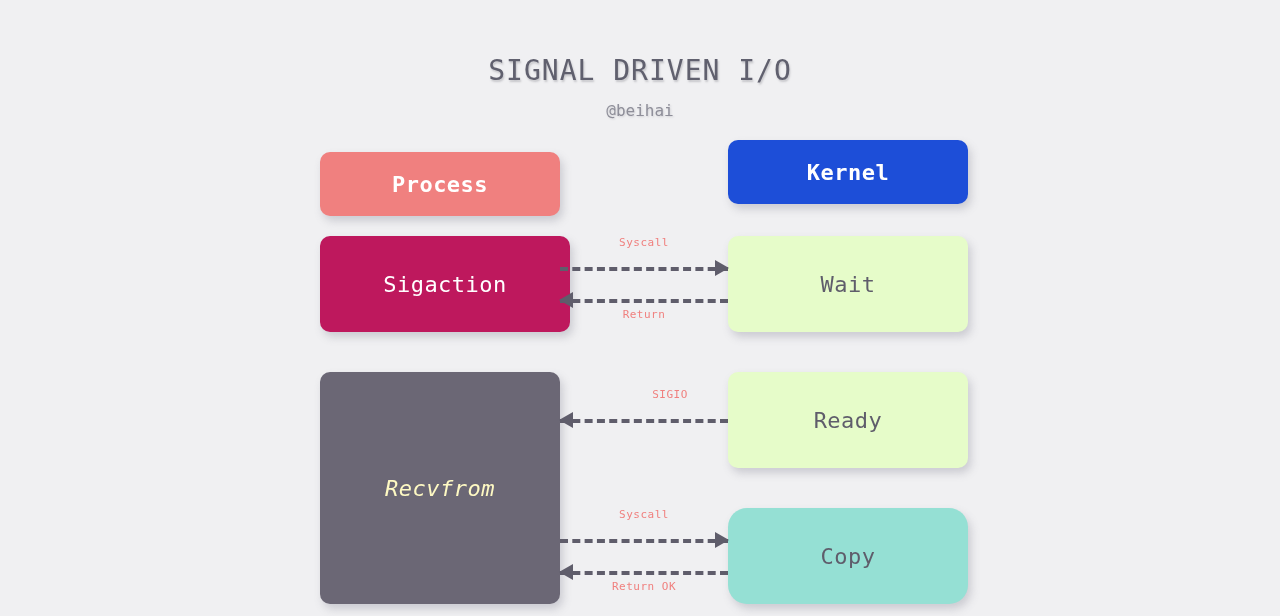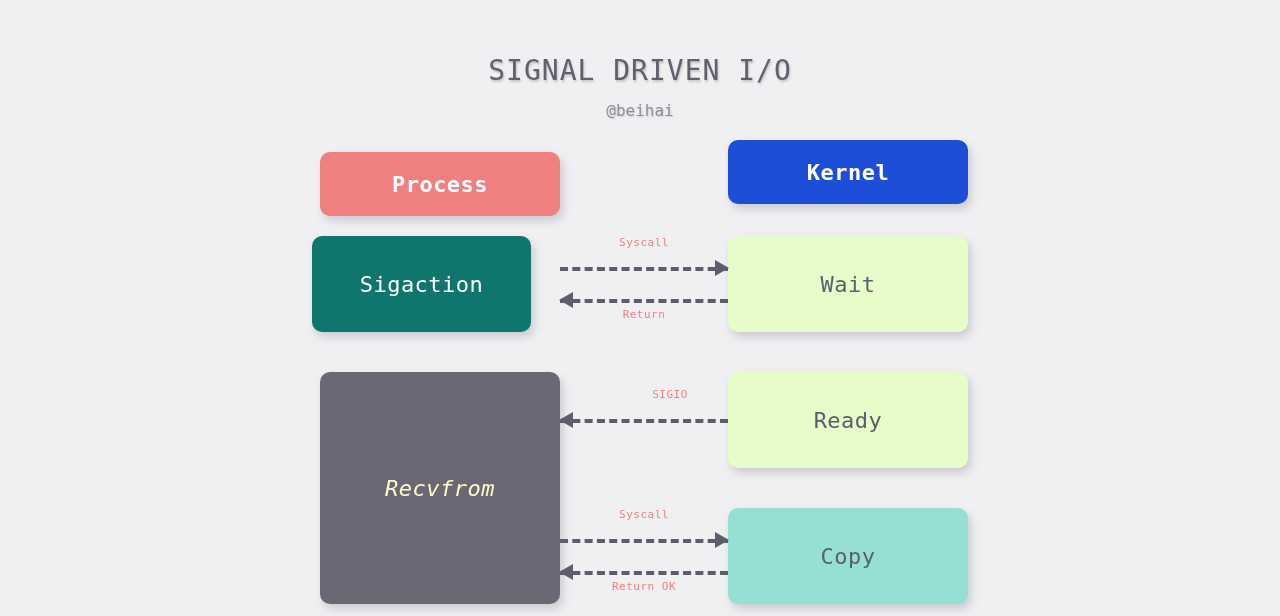--- a/index.html
+++ b/index.html
@@ -100,29 +100,29 @@
 
 <div class="canvas">
 
   <div class="title">SIGNAL DRIVEN I/O</div>
   <div class="subtitle">@beihai</div>
 
   <div class="box box-header" style="left:320px; top:124px; width:240px; height:64px; background:#f0807f; color:#ffffff;">Process</div>
 
   <div class="box box-header" style="left:728px; top:112px; width:240px; height:64px; background:#1d4ed8; color:#ffffff;">Kernel</div>
 
-  <div class="box" style="left:312px; top:208px; width:219px; height:96px; background:#0f766e; color:#ffffff;">Sigaction</div>
+  <div class="box" style="left:320px; top:208px; width:250px; height:96px; background:#be185d; color:#ffffff;">Sigaction</div>
 
   <div class="box" style="left:320px; top:344px; width:240px; height:232px; background:#6b6775; color:#fef9c3;font-style:italic;">Recvfrom</div>
 
   <div class="box" style="left:728px; top:208px; width:240px; height:96px; background:#e6fcc9; color:#5f5d6b;">Wait</div>
 
   <div class="box" style="left:728px; top:344px; width:240px; height:96px; background:#e6fcc9; color:#5f5d6b;">Ready</div>
 
-  <div class="box" style="left:728px; top:480px; width:240px; height:96px; background:#95e0d4; color:#5f5d6b;">Copy</div>
+  <div class="box" style="left:728px; top:480px; width:240px; height:96px; background:#95e0d4; color:#5f5d6b;border-radius:19px;">Copy</div>
 
   <div class="arrow-wrap" style="left:560px; top:239px; width:168px;">
     <div class="arrow-line"></div>
     <div class="arrow-head right"></div>
   </div>
   <div class="arrow-label" style="left:560px; top:208px; width:168px;">Syscall</div>
 
   <div class="arrow-wrap" style="left:560px; top:271px; width:168px;">
     <div class="arrow-line"></div>
     <div class="arrow-head left"></div>

